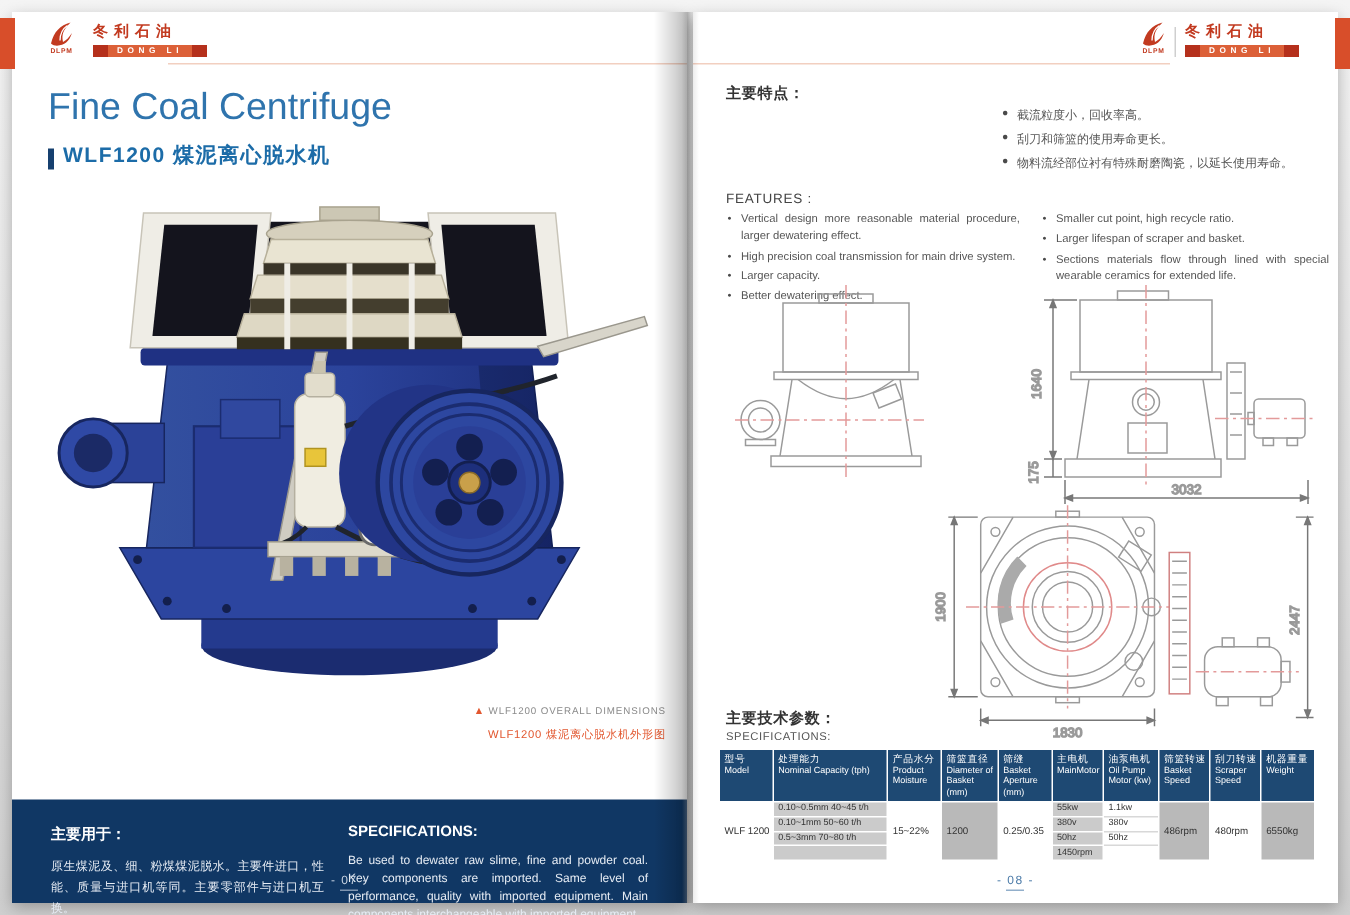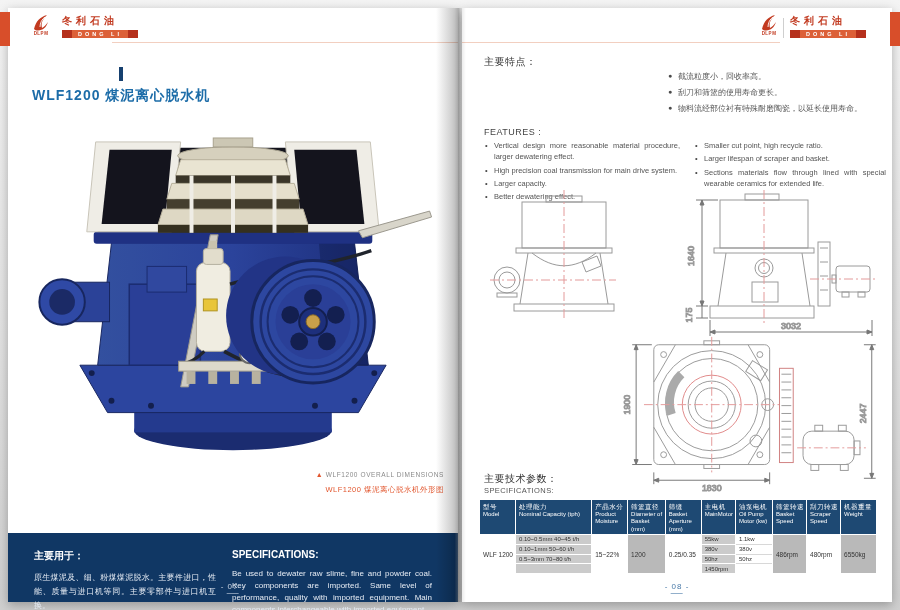--- a/index.html
+++ b/index.html
@@ -30,21 +30,21 @@
     color:#fff; font-size:5.5px; font-weight:bold; letter-spacing:3px; }
   .head-rule { position:absolute; top:34px; height:1px; background:#F2CFC0; }
   .page-left  .head-rule { left:104px; right:0; }
   .page-right .head-rule { left:0; right:112px; }
   .logo-divider { position:absolute; top:10px; right:108px; width:1px; height:20px; background:#cfcfcf; }
 
   
   .title-block { position:absolute; left:24px; top:50px; }
   .title-main { font-size:31px; font-weight:bold; color:#E2572F; letter-spacing:.5px; line-height:1.05; }
   .title-sub  { font-size:25px; font-weight:normal; color:#2F74AD; line-height:1.1; }
-  .title-cn-row { display:flex; align-items:center; gap:6px; margin-top:9px;flex-direction:column; }
+  .title-cn-row { display:flex; align-items:flex-end; gap:6px; margin-top:9px; }
   .title-cn-bar { width:4px; height:14px; background:#16406F; }
   .title-cn { font-size:14px; font-weight:bold; color:#1C6CA8; letter-spacing:1px; }
 
   .machine-wrap { position:absolute; left:18px; top:128px; width:414px; height:326px; }
   .photo-caption { position:absolute; right:14px; top:452px; text-align:right; line-height:1.5; }
   .cap-en { font-size:6.5px; color:#8a8a8a; letter-spacing:.6px; }
   .cap-tri { color:#E2572F; font-size:7px; margin-right:3px; }
   .cap-cn { font-size:7.5px; color:#E2572F; letter-spacing:.5px; }
 
   .navy-footer { position:absolute; left:0; bottom:0; width:100%; height:69px; background:#103764; color:#fff; }
@@ -54,21 +54,21 @@
   .foot-title { font-size:10px; font-weight:bold; margin-bottom:8px; }
   .foot-body  { font-size:8px; line-height:1.75; color:#E6ECF4; text-align:justify; }
   .foot-col.c2 .foot-body { line-height:1.5; }
   .pageno { position:absolute; left:50%; transform:translateX(-50%); bottom:8px; text-align:left;
             font-size:8px; letter-spacing:1px; }
   .navy-footer .pageno { color:#C9D4E2; }
   .pageno .u { display:block; width:12px; height:1px; margin:2px auto 0; background:currentColor; opacity:.6; }
   .page-right .pageno { color:#4A7AA8; }
 
   
-  .sec-title-cn { font-size:10px; font-weight:normal; color:#333; letter-spacing:.5px; }
+  .sec-title-cn { font-size:10px; font-weight:bold; color:#333; letter-spacing:.5px; }
   .features-cn-title { position:absolute; left:22px; top:47px; }
   .bullets { list-style:none; }
   .bullets li { position:relative; padding-left:10px; color:#555; }
   .bullets-cn li { font-size:8px; line-height:1.45; margin-bottom:4.5px; }
   .bullets-cn li::before { content:"●"; position:absolute; left:0; top:0; font-size:7px; color:#4a4a4a; }
   .bullets-en li { font-size:7.5px; line-height:1.5; margin-bottom:2px; text-align:justify; }
   .bullets-en li::before { content:"•"; position:absolute; left:1px; top:0; color:#4a4a4a; }
   .fcn1 { position:absolute; left:22px;  top:63px; width:186px; }
   .fcn2 { position:absolute; left:206px; top:63px; width:214px; }
   .features-en-title { position:absolute; left:22px; top:119px; font-size:9px; color:#444; letter-spacing:.5px; }
@@ -115,20 +115,21 @@
       <span class="logo-abbr">DLPM</span>
     </div>
     <div>
       <div class="brand-cn">冬利石油</div>
       <div class="brand-banner">DONG LI</div>
     </div>
   </div>
   <div class="head-rule"></div>
 
   <div class="title-block">
+    <div class="title-sub">Fine Coal Centrifuge</div>
     <div class="title-cn-row">
       <span class="title-cn-bar"></span>
       <span class="title-cn">WLF1200 煤泥离心脱水机</span>
     </div>
   </div>
 
   <div class="machine-wrap">
     <svg width="414" height="326" viewBox="0 0 410 330">
       <defs>
         <linearGradient id="gBody" x1="0" y1="0" x2="1" y2="0">

